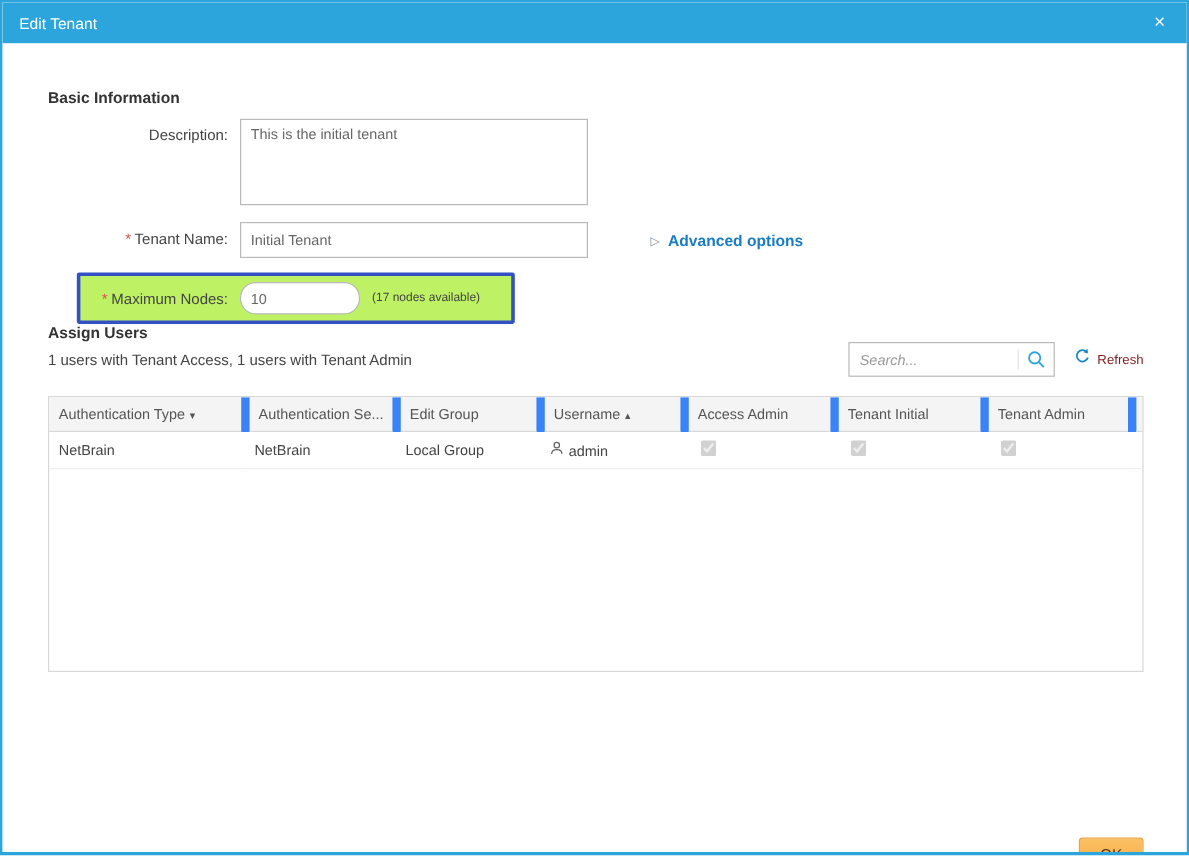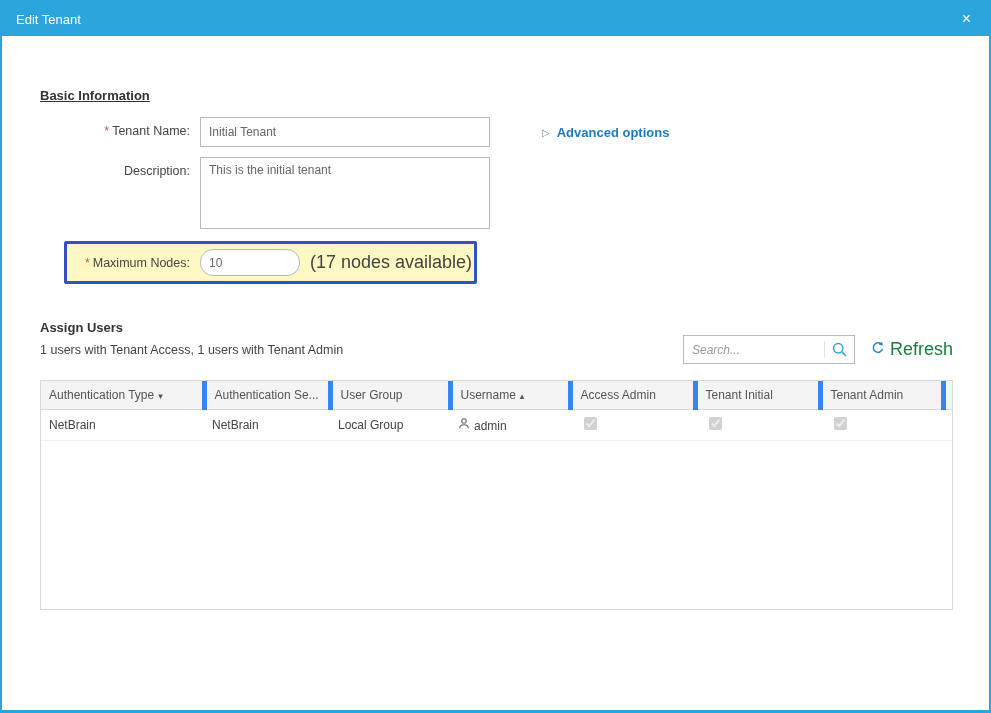--- a/index.html
+++ b/index.html
@@ -10,22 +10,22 @@
   }
   .titlebar {
     height:34px; background:#2BA5DC; display:flex; align-items:center;
     justify-content:space-between; padding:0 14px;gap:22px;
   }
   .titlebar .title { color:#fff; font-size:13px; }
   .close-btn { color:#fff; font-size:16px; line-height:1; cursor:pointer; padding:2px 4px; }
   .content { position:relative; padding:0 36px 0 38px; height:677px; }
 
   .section-heading { font-size:13px; font-weight:bold; color:#333; }
-  .h-basic { margin-top:52px;text-decoration:underline; }
-  .h-assign { margin-top:36px; }
+  .h-basic { margin-top:38px; }
+  .h-assign { }
 
   .form-row { display:flex; align-items:flex-start; }
   .row-tenant { margin-top:14px; }
   .row-desc { margin-top:10px; }
   .label-col { width:160px; text-align:right; padding-right:10px; padding-top:7px;
                font-size:12.5px; color:#444; white-space:nowrap; }
   .req { color:#d9534f; margin-right:3px; }
   .text-input {
     width:290px; height:30px; border:1px solid #b9b9b9; padding:0 8px;
     font-family:"Liberation Sans", sans-serif; font-size:12px; color:#666; outline:none; background:#fff;
@@ -35,47 +35,47 @@
     font-family:"Liberation Sans", sans-serif; font-size:12px; color:#666; resize:none; outline:none;
   }
   .advanced {
     display:flex; align-items:center; margin-left:52px; padding-top:8px; cursor:pointer;
   }
   .advanced .caret { color:#7a8a99; font-size:10px; margin-right:7px; }
   .advanced .adv-label { color:#1a7cc0; font-size:13px; font-weight:bold; }
 
   .max-nodes-box {
     margin-top:12px; margin-left:24px; display:inline-flex; align-items:center;
-    border:3px solid #3350C5; border-radius:2px; padding:5px 2px 5px 0; background:#fef9c3;
+    border:3px solid #3350C5; border-radius:2px; padding:5px 26px 5px 0; background:#bef264;
   }
   .max-nodes-box .label-col { width:133px; padding-top:0; }
   .nodes-input { width:100px; height:27px;border-radius:13px; }
-  .hint { font-size:18px; color:#444; margin-left:10px; white-space:nowrap; }
+  .hint { font-size:10px; color:#444; margin-left:10px; white-space:nowrap; }
 
   .toolbar { display:flex; align-items:center; justify-content:space-between; margin-top:0; }
   .summary { font-size:12.5px; color:#444; }
   .toolbar-right { display:flex; align-items:center; }
   .search-box {
     width:172px; height:29px; border:1px solid #b9b9b9; display:flex; align-items:center;
     padding:0 6px 0 8px; background:#fff;
   }
   .search-box input {
     flex:1; border:none; outline:none; font-family:"Liberation Sans", sans-serif;
     font-size:12px; font-style:italic; color:#888; min-width:0;
   }
   .search-box input::placeholder { color:#999; font-style:italic; }
   .search-icon-wrap { display:flex; align-items:center; padding-left:6px; border-left:1px solid #e4e4e4; cursor:pointer; }
   .refresh { display:flex; align-items:center; margin-left:16px; cursor:pointer; }
-  .refresh .refresh-label { color:#15803d; font-size:18px; margin-left:5px; }
+  .refresh .refresh-label { color:#7f1d1d; font-size:11px; margin-left:5px; }
 
   .table-wrap { margin-top:16px; border:1px solid #d8d8d8; height:230px; background:#fff; overflow:hidden; }
   table { width:100%; border-collapse:collapse; table-layout:fixed; }
   thead th {
     background:#f4f4f4; height:28px; font-weight:normal; font-size:12px; color:#555;
-    text-align:left; padding:0 8px; border-right:5px solid #3b82f6; border-bottom:1px solid #d8d8d8;
+    text-align:left; padding:0 8px; border-right:7px solid #3b82f6; border-bottom:1px solid #d8d8d8;
     white-space:nowrap; overflow:hidden; cursor:pointer;
   }
   thead th.filler { border-right:none; cursor:default; }
   thead .sort-caret { font-size:9px; color:#555; margin-left:4px; }
   tbody td {
     height:31px; padding:0 8px; font-size:12px; color:#444;
     border-bottom:1px solid #efefef; white-space:nowrap; overflow:hidden;
   }
   td.cb-cell { padding-left:14px; }
   input[type="checkbox"] { width:13px; height:13px; accent-color:#9a9a9a; }
@@ -95,34 +95,34 @@
 
   <div class="titlebar">
     <span class="title">Edit Tenant</span>
     <span class="close-btn">×</span>
   </div>
 
   <div class="content">
 
     <div class="section-heading h-basic">Basic Information</div>
 
+    <div class="form-row row-desc">
+      <div class="label-col">Description:</div>
+      <textarea class="textarea" style="">This is the initial tenant</textarea>
+    </div>
+
     <div class="form-row row-tenant">
       <div class="label-col">
         <span class="req">*</span><span>Tenant Name:</span>
       </div>
       <input class="text-input" type="text" value="Initial Tenant" style="">
       <div class="advanced">
         <span class="caret">▷</span>
         <span class="adv-label">Advanced options</span>
       </div>
-    </div>
-
-    <div class="form-row row-desc">
-      <div class="label-col">Description:</div>
-      <textarea class="textarea" style="">This is the initial tenant</textarea>
     </div>
 
     <div class="max-nodes-box">
       <div class="label-col">
         <span class="req">*</span><span>Maximum Nodes:</span>
       </div>
       <input class="text-input nodes-input" type="text" value="10" style="">
       <span class="hint">(17 nodes available)</span>
     </div>
 
@@ -166,21 +166,21 @@
         </colgroup>
         <thead>
           <tr>
             <th>
               <span>Authentication Type</span><span class="sort-caret">▾</span>
             </th>
             <th>
               <span>Authentication Se...</span>
             </th>
             <th>
-              <span>User Group</span>
+              <span>Edit Group</span>
             </th>
             <th>
               <span>Username</span><span class="sort-caret">▴</span>
             </th>
             <th>
               <span>Access Admin</span>
             </th>
             <th>
               <span>Tenant Initial</span>
             </th>

